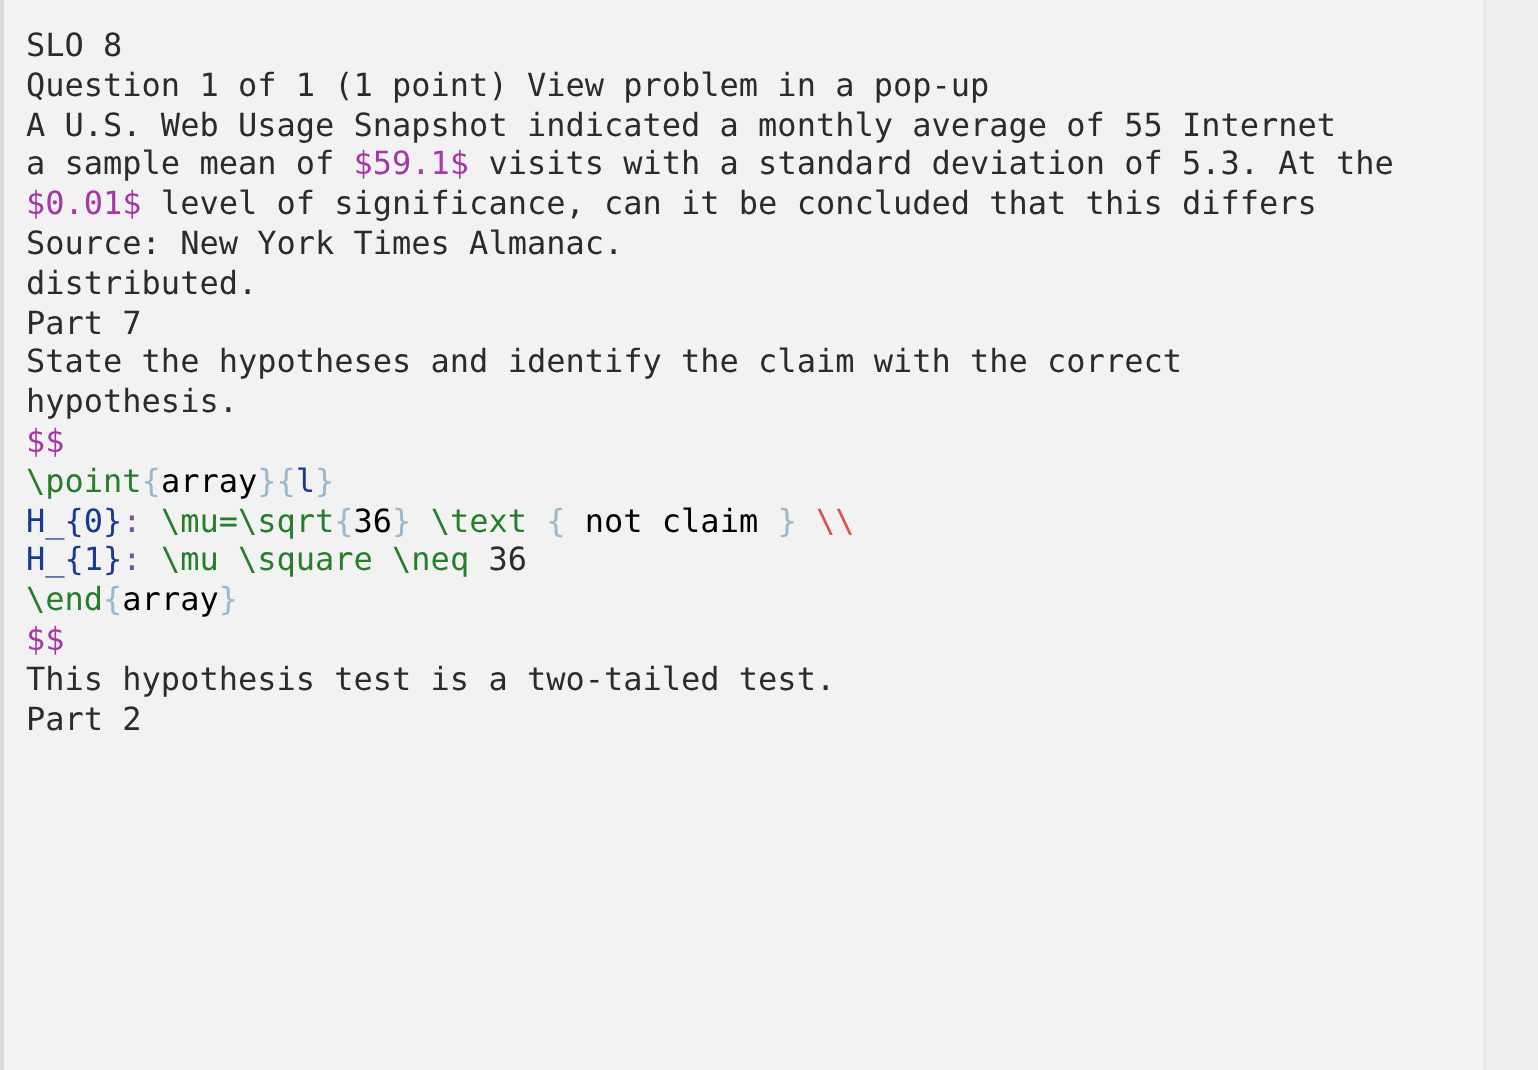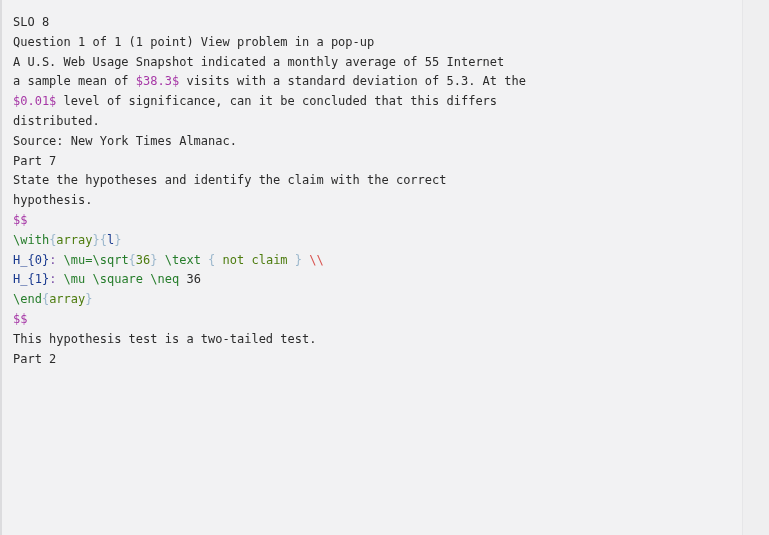--- a/index.html
+++ b/index.html
@@ -49,33 +49,33 @@
     left: 0;
     top: 0;
     width: 742px;
     height: 535px;
     padding: 13px 0 0 11px;
     box-sizing: border-box;
   }
 
   .line {
     font-family: "DejaVu Sans Mono", "Liberation Mono", monospace;
-    font-size: 12px;
+    font-size: 16px;
     line-height: 19.8px;
     height: 19.8px;
     white-space: pre;
     color: #2b2b2b;
     letter-spacing: 0px;
   }
 
   
   .tok-plain   { color: #2b2b2b; }
   .tok-math    { color: #a637a6; }  
   .tok-cmd     { color: #267d2b; }  
-  .tok-arg     { color: #4d7c0f; }  
+  .tok-arg     { color: #000000; }  
   .tok-brace   { color: #9bb7cc; }  
   .tok-ident   { color: #1a3a8f; }  
   .tok-colon   { color: #7b4fa8; }  
   .tok-nl      { color: #d9534f; }  
   .tok-num     { color: #2b2b2b; }
 
   
   .caret {
     display: inline-block;
     width: 1px;
@@ -96,38 +96,38 @@
 
   <div id="code-area">
 
     <div class="line"><span class="tok-plain">SLO 8</span></div>
 
     <div class="line"><span class="tok-plain">Question 1 of 1 (1 point) View problem in a pop-up</span></div>
 
     <div class="line"><span class="tok-plain">A U.S. Web Usage Snapshot indicated a monthly average of 55 Internet</span></div>
 
 
-    <div class="line"><span class="tok-plain">a sample mean of </span><span class="tok-math">$38.3$</span><span class="tok-plain"> visits with a standard deviation of 5.3. At the</span></div>
+    <div class="line"><span class="tok-plain">a sample mean of </span><span class="tok-math">$59.1$</span><span class="tok-plain"> visits with a standard deviation of 5.3. At the</span></div>
 
     <div class="line"><span class="tok-math">$0.01$</span><span class="tok-plain"> level of significance, can it be concluded that this differs</span></div>
 
 
+    <div class="line"><span class="tok-plain">Source: New York Times Almanac.</span></div>
+
     <div class="line"><span class="tok-plain">distributed.</span></div>
-
-    <div class="line"><span class="tok-plain">Source: New York Times Almanac.</span></div>
 
     <div class="line"><span class="tok-plain">Part 7</span></div>
 
     <div class="line"><span class="tok-plain">State the hypotheses and identify the claim with the correct</span></div>
 
     <div class="line"><span class="tok-plain">hypothesis.</span></div>
 
     <div class="line"><span class="tok-math">$$</span></div>
 
-    <div class="line"><span class="tok-cmd">\with</span><span class="tok-brace">{</span><span class="tok-arg">array</span><span class="tok-brace">}</span><span class="tok-brace">{</span><span class="tok-ident">l</span><span class="tok-brace">}</span></div>
+    <div class="line"><span class="tok-cmd">\point</span><span class="tok-brace">{</span><span class="tok-arg">array</span><span class="tok-brace">}</span><span class="tok-brace">{</span><span class="tok-ident">l</span><span class="tok-brace">}</span></div>
 
     <div class="line"><span class="tok-ident">H_{0}</span><span class="tok-colon">:</span><span class="tok-cmd"> \mu=\sqrt</span><span class="tok-brace">{</span><span class="tok-arg">36</span><span class="tok-brace">}</span><span class="tok-cmd"> \text</span><span class="tok-brace"> {</span><span class="tok-arg"> not claim </span><span class="tok-brace">}</span><span class="tok-nl"> \\</span></div>
 
     <div class="line"><span class="tok-ident">H_{1}</span><span class="tok-colon">:</span><span class="tok-cmd"> \mu \square \neq</span><span class="tok-num"> 36</span></div>
 
     <div class="line"><span class="tok-cmd">\end</span><span class="tok-brace">{</span><span class="tok-arg">array</span><span class="tok-brace">}</span></div>
 
     <div class="line"><span class="tok-math">$$</span></div>
 
     <div class="line"><span class="tok-plain">This hypothesis test is a two-tailed test.</span></div>

